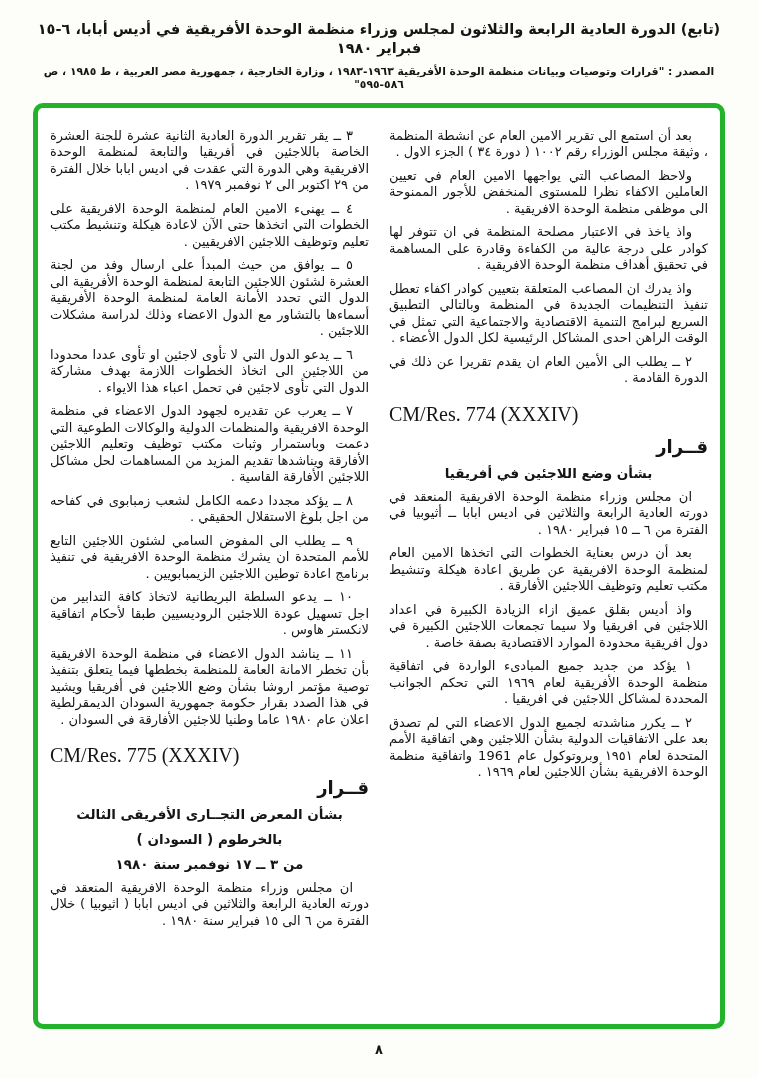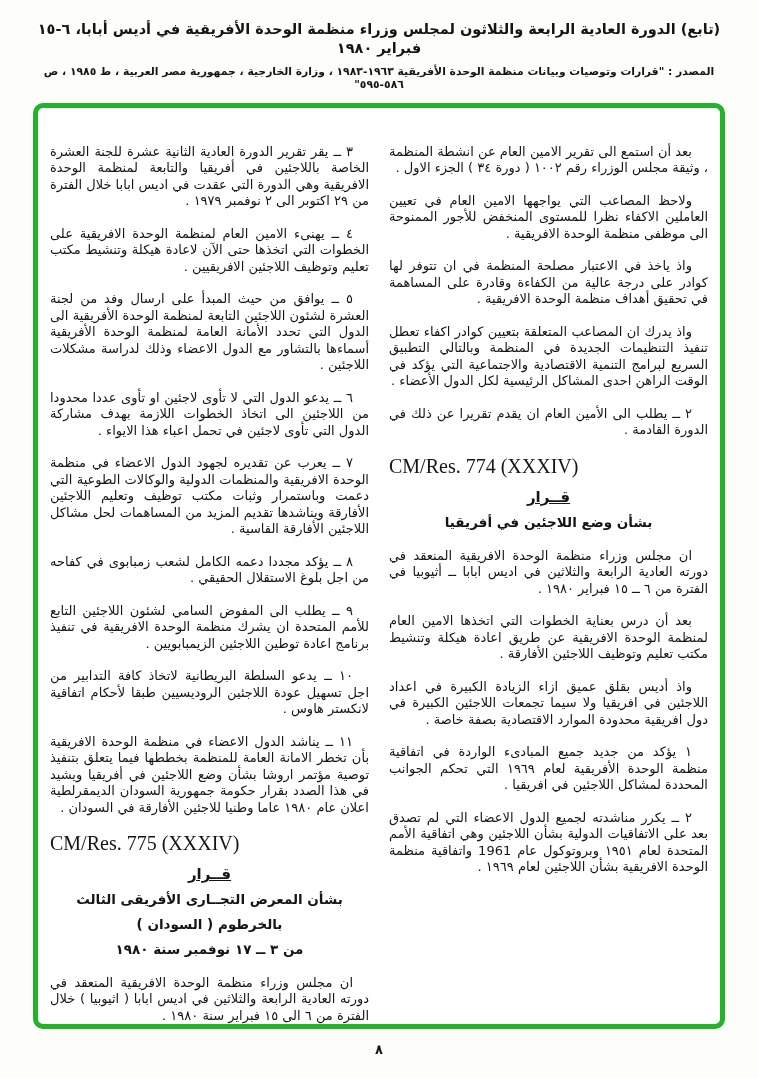--- a/index.html
+++ b/index.html
@@ -22,57 +22,57 @@
     border:5px solid #23b32b;
     border-radius:10px;
     padding:20px 12px 8px;
     overflow:hidden;
     background:#fff;
   }
   .columns { display:flex; gap:20px; height:100%; }
   .col { flex:1; min-width:0; }
 
   p.para {
-    margin:16px 0 7px;
+    margin:0 0 7px;
     font-size:13px;
     line-height:1.27;
     text-align:justify;
     text-indent:16px;
   }
   b.lead { font-weight:normal; }
 
   .res-code {
     direction:ltr;
     text-align:left;
     font-family:"Liberation Serif", serif;
     font-size:20px;
     margin:16px 0 10px;
     text-indent:0;
   }
-  .qarar   { text-align:center; font-weight:bold; font-size:15px;   margin:8px 0 7px;text-decoration:underline; }
+  .qarar   { text-align:right; font-weight:bold; font-size:18px;   margin:8px 0 7px; }
   .subhead { text-align:center; font-weight:bold; font-size:13.5px; margin:0 0 6px; line-height:1.4; }
 
   .page-num { text-align:center; font-weight:bold; font-size:13px; margin-top:13px; }
 </style>
 </head>
 <body>
 
 <div class="header">
   <div class="header-title">(تابع) الدورة العادية الرابعة والثلاثون لمجلس وزراء منظمة الوحدة الأفريقية في أديس أبابا، ٦-١٥ فبراير ١٩٨٠</div>
   <div class="header-source">المصدر : "قرارات وتوصيات وبيانات منظمة الوحدة الأفريقية ١٩٦٣-١٩٨٣ ، وزارة الخارجية ، جمهورية مصر العربية ، ط ١٩٨٥ ، ص ٥٨٦-٥٩٥"</div>
 </div>
 
 <div class="doc-frame" style="border-color: rgb(35, 179, 43);">
   <div class="columns">
 
     <div class="col">
       <p class="para"><span>بعد أن استمع الى تقرير الامين العام عن انشطة المنظمة ، وثيقة مجلس الوزراء رقم ١٠٠٢ ( دورة ٣٤ ) الجزء الاول .</span></p>
       <p class="para"><b class="lead">ولاحظ المصاعب</b><span> التي يواجهها الامين العام في تعيين العاملين الاكفاء نظرا للمستوى المنخفض للأجور الممنوحة الى موظفى منظمة الوحدة الافريقية .</span></p>
       <p class="para"><b class="lead">واذ ياخذ في الاعتبار</b><span> مصلحة المنظمة في ان تتوفر لها كوادر على درجة عالية من الكفاءة وقادرة على المساهمة في تحقيق أهداف منظمة الوحدة الافريقية .</span></p>
-      <p class="para"><b class="lead">واذ يدرك</b><span> ان المصاعب المتعلقة بتعيين كوادر اكفاء تعطل تنفيذ التنظيمات الجديدة في المنظمة وبالتالي التطبيق السريع لبرامج التنمية الاقتصادية والاجتماعية التي يؤكد في الوقت الراهن احدى المشاكل الرئيسية لكل الدول الأعضاء .</span></p>
+      <p class="para"><b class="lead">واذ يدرك</b><span> ان المصاعب المتعلقة بتعيين كوادر اكفاء تعطل تنفيذ التنظيمات الجديدة في المنظمة وبالتالي التطبيق السريع لبرامج التنمية الاقتصادية والاجتماعية التي تمثل في الوقت الراهن احدى المشاكل الرئيسية لكل الدول الأعضاء .</span></p>
       <p class="para">٢ ــ يطلب الى الأمين العام ان يقدم تقريرا عن ذلك في الدورة القادمة .</p>
 
       <p class="res-code">CM/Res. 774 (XXXIV)</p>
       <p class="qarar">قــرار</p>
       <p class="subhead">بشأن وضع اللاجئين في أفريقيا</p>
 
       <p class="para">ان مجلس وزراء منظمة الوحدة الافريقية المنعقد في دورته العادية الرابعة والثلاثين في اديس ابابا ــ أثيوبيا في الفترة من ٦ ــ ١٥ فبراير ١٩٨٠ .</p>
       <p class="para"><b class="lead">بعد أن درس بعناية</b><span> الخطوات التي اتخذها الامين العام لمنظمة الوحدة الافريقية عن طريق اعادة هيكلة وتنشيط مكتب تعليم وتوظيف اللاجئين الأفارقة .</span></p>
       <p class="para"><b class="lead">واذ أديس بقلق عميق</b><span> ازاء الزيادة الكبيرة في اعداد اللاجئين في افريقيا ولا سيما تجمعات اللاجئين الكبيرة في دول افريقية محدودة الموارد الاقتصادية بصفة خاصة .</span></p>
       <p class="para">١ يؤكد من جديد جميع المبادىء الواردة في اتفاقية منظمة الوحدة الأفريقية لعام ١٩٦٩ التي تحكم الجوانب المحددة لمشاكل اللاجئين في افريقيا .</p>

